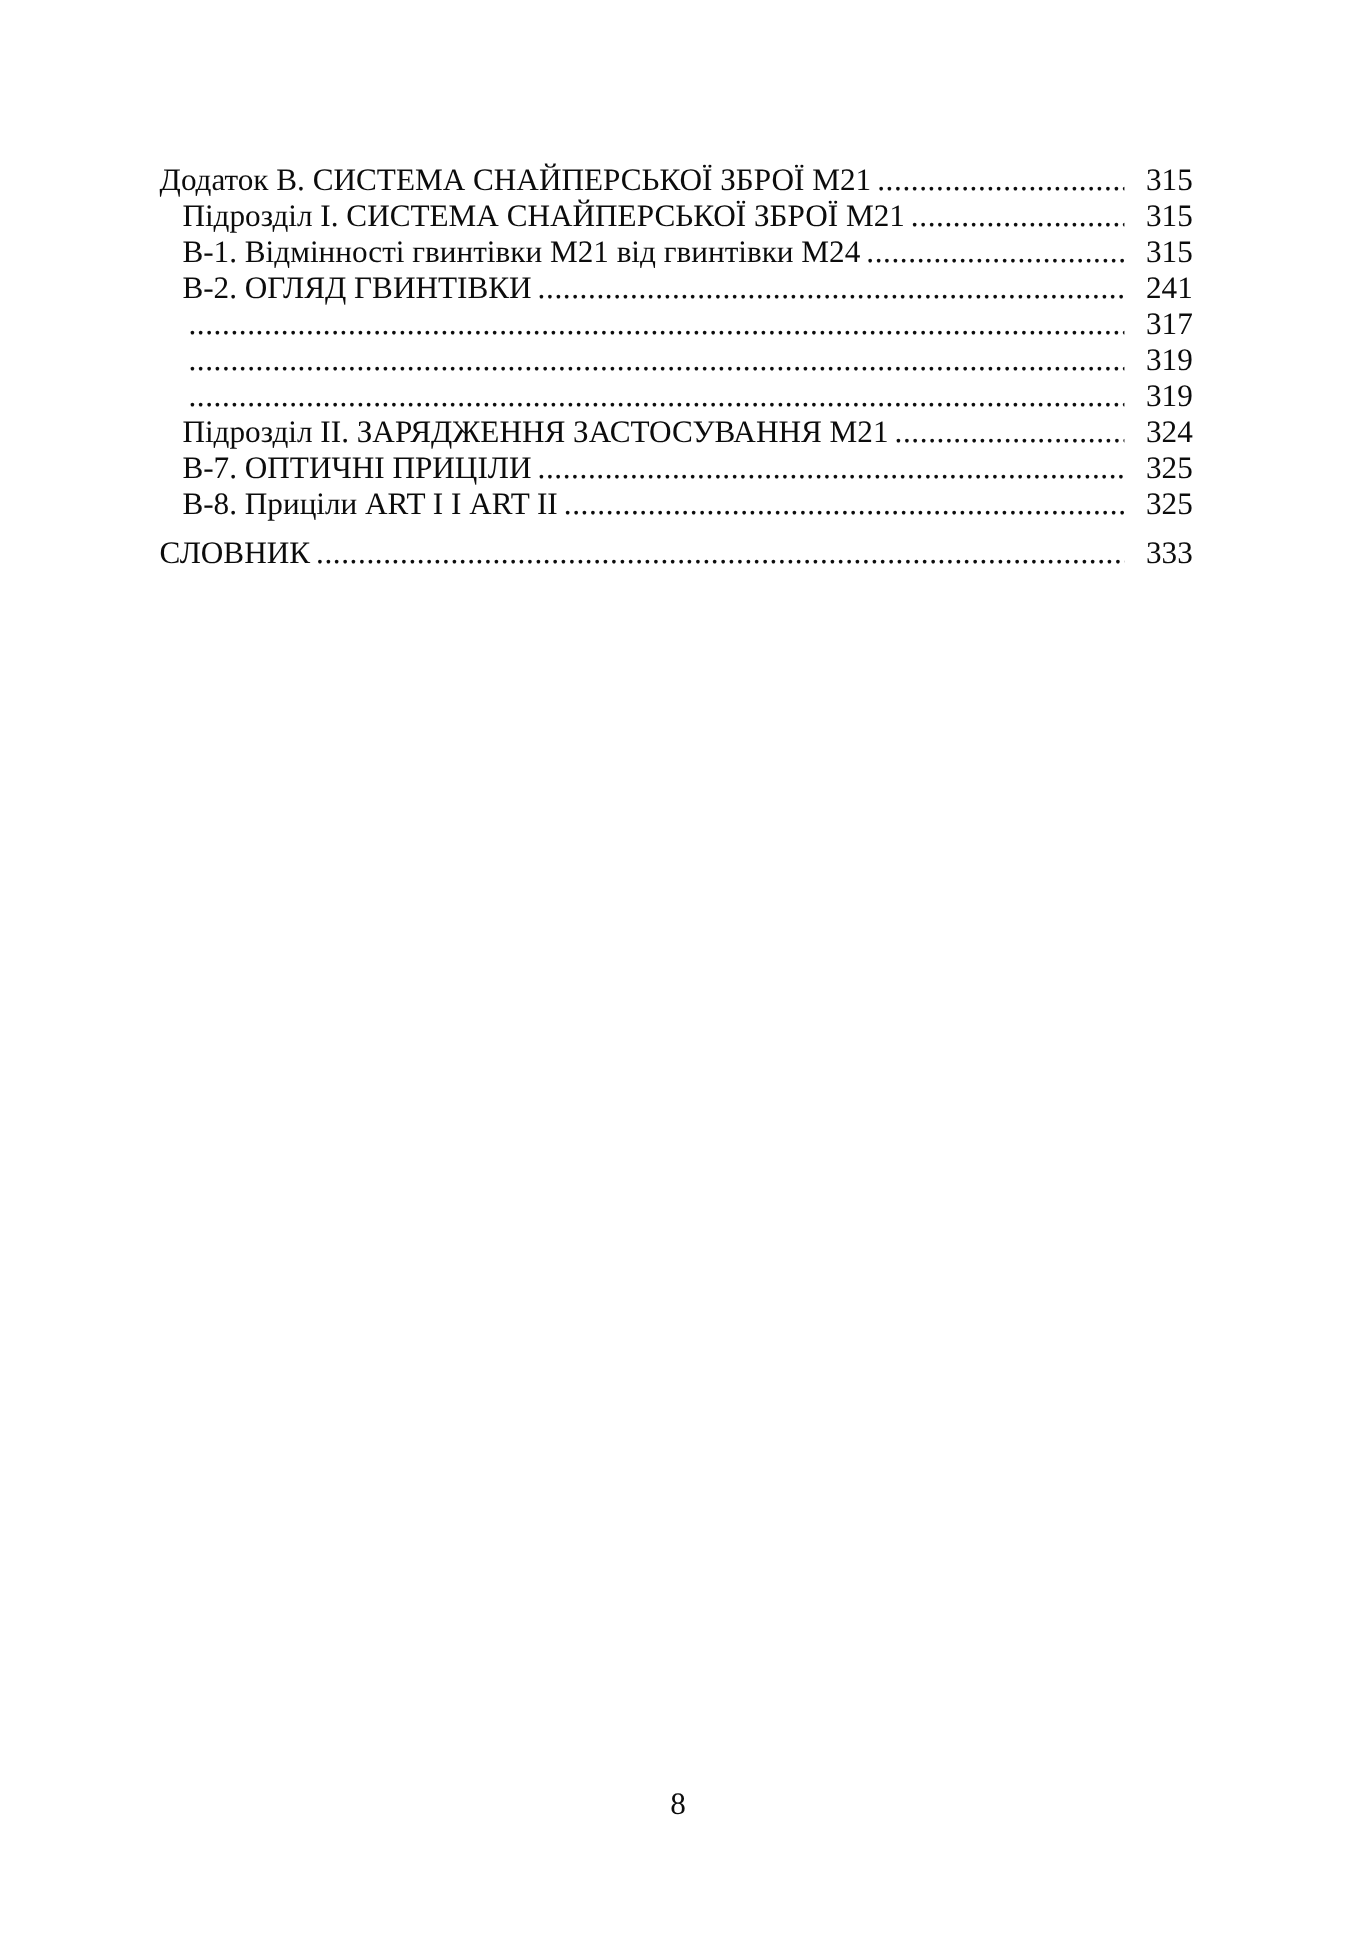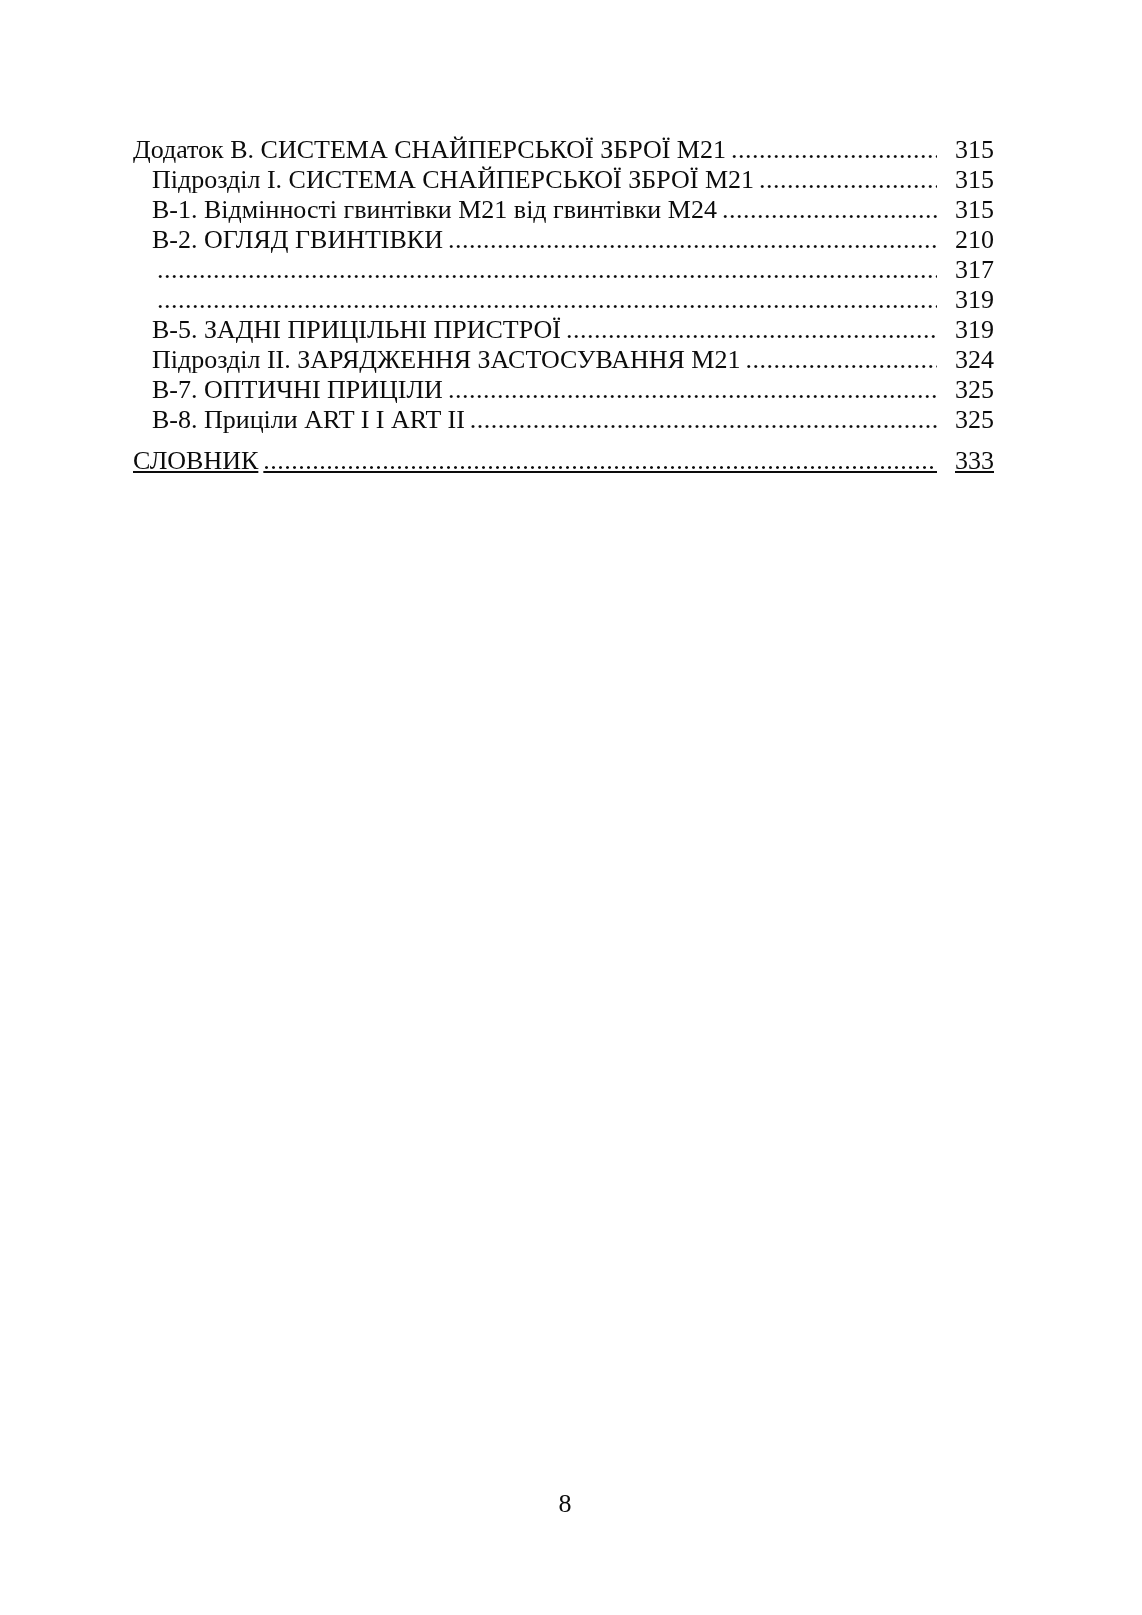--- a/index.html
+++ b/index.html
@@ -28,21 +28,20 @@
     align-items: baseline;
     font-size: 26px;
     line-height: 30px;
     white-space: nowrap;
   }
   .toc-row.level-1 {
     padding-left: 19px;
   }
   .toc-row.section-break {
     margin-top: 11px;
-    text-decoration: underline;
   }
   .toc-label {
     flex: 0 0 auto;
   }
   .toc-dots {
     flex: 1 1 auto;
     overflow: hidden;
     margin: 0 2px 0 5px;
     min-width: 12px;
   }
@@ -81,32 +80,31 @@
         <span class="toc-page">315</span>
       </div>
       <div class="toc-row level-1">
         <span class="toc-label">В-1. Відмінності гвинтівки М21 від гвинтівки М24</span>
         <span class="toc-dots"></span>
         <span class="toc-page">315</span>
       </div>
       <div class="toc-row level-1">
         <span class="toc-label">В-2. ОГЛЯД ГВИНТІВКИ</span>
         <span class="toc-dots"></span>
-        <span class="toc-page">210</span>
+        <span class="toc-page">241</span>
       </div>
       <div class="toc-row level-1">
         <span class="toc-dots"></span>
         <span class="toc-page">317</span>
       </div>
       <div class="toc-row level-1">
         <span class="toc-dots"></span>
         <span class="toc-page">319</span>
       </div>
       <div class="toc-row level-1">
-        <span class="toc-label">В-5. ЗАДНІ ПРИЦІЛЬНІ ПРИСТРОЇ</span>
         <span class="toc-dots"></span>
         <span class="toc-page">319</span>
       </div>
       <div class="toc-row level-1">
         <span class="toc-label">Підрозділ ІІ. ЗАРЯДЖЕННЯ ЗАСТОСУВАННЯ М21</span>
         <span class="toc-dots"></span>
         <span class="toc-page">324</span>
       </div>
       <div class="toc-row level-1">
         <span class="toc-label">В-7. ОПТИЧНІ ПРИЦІЛИ</span>

